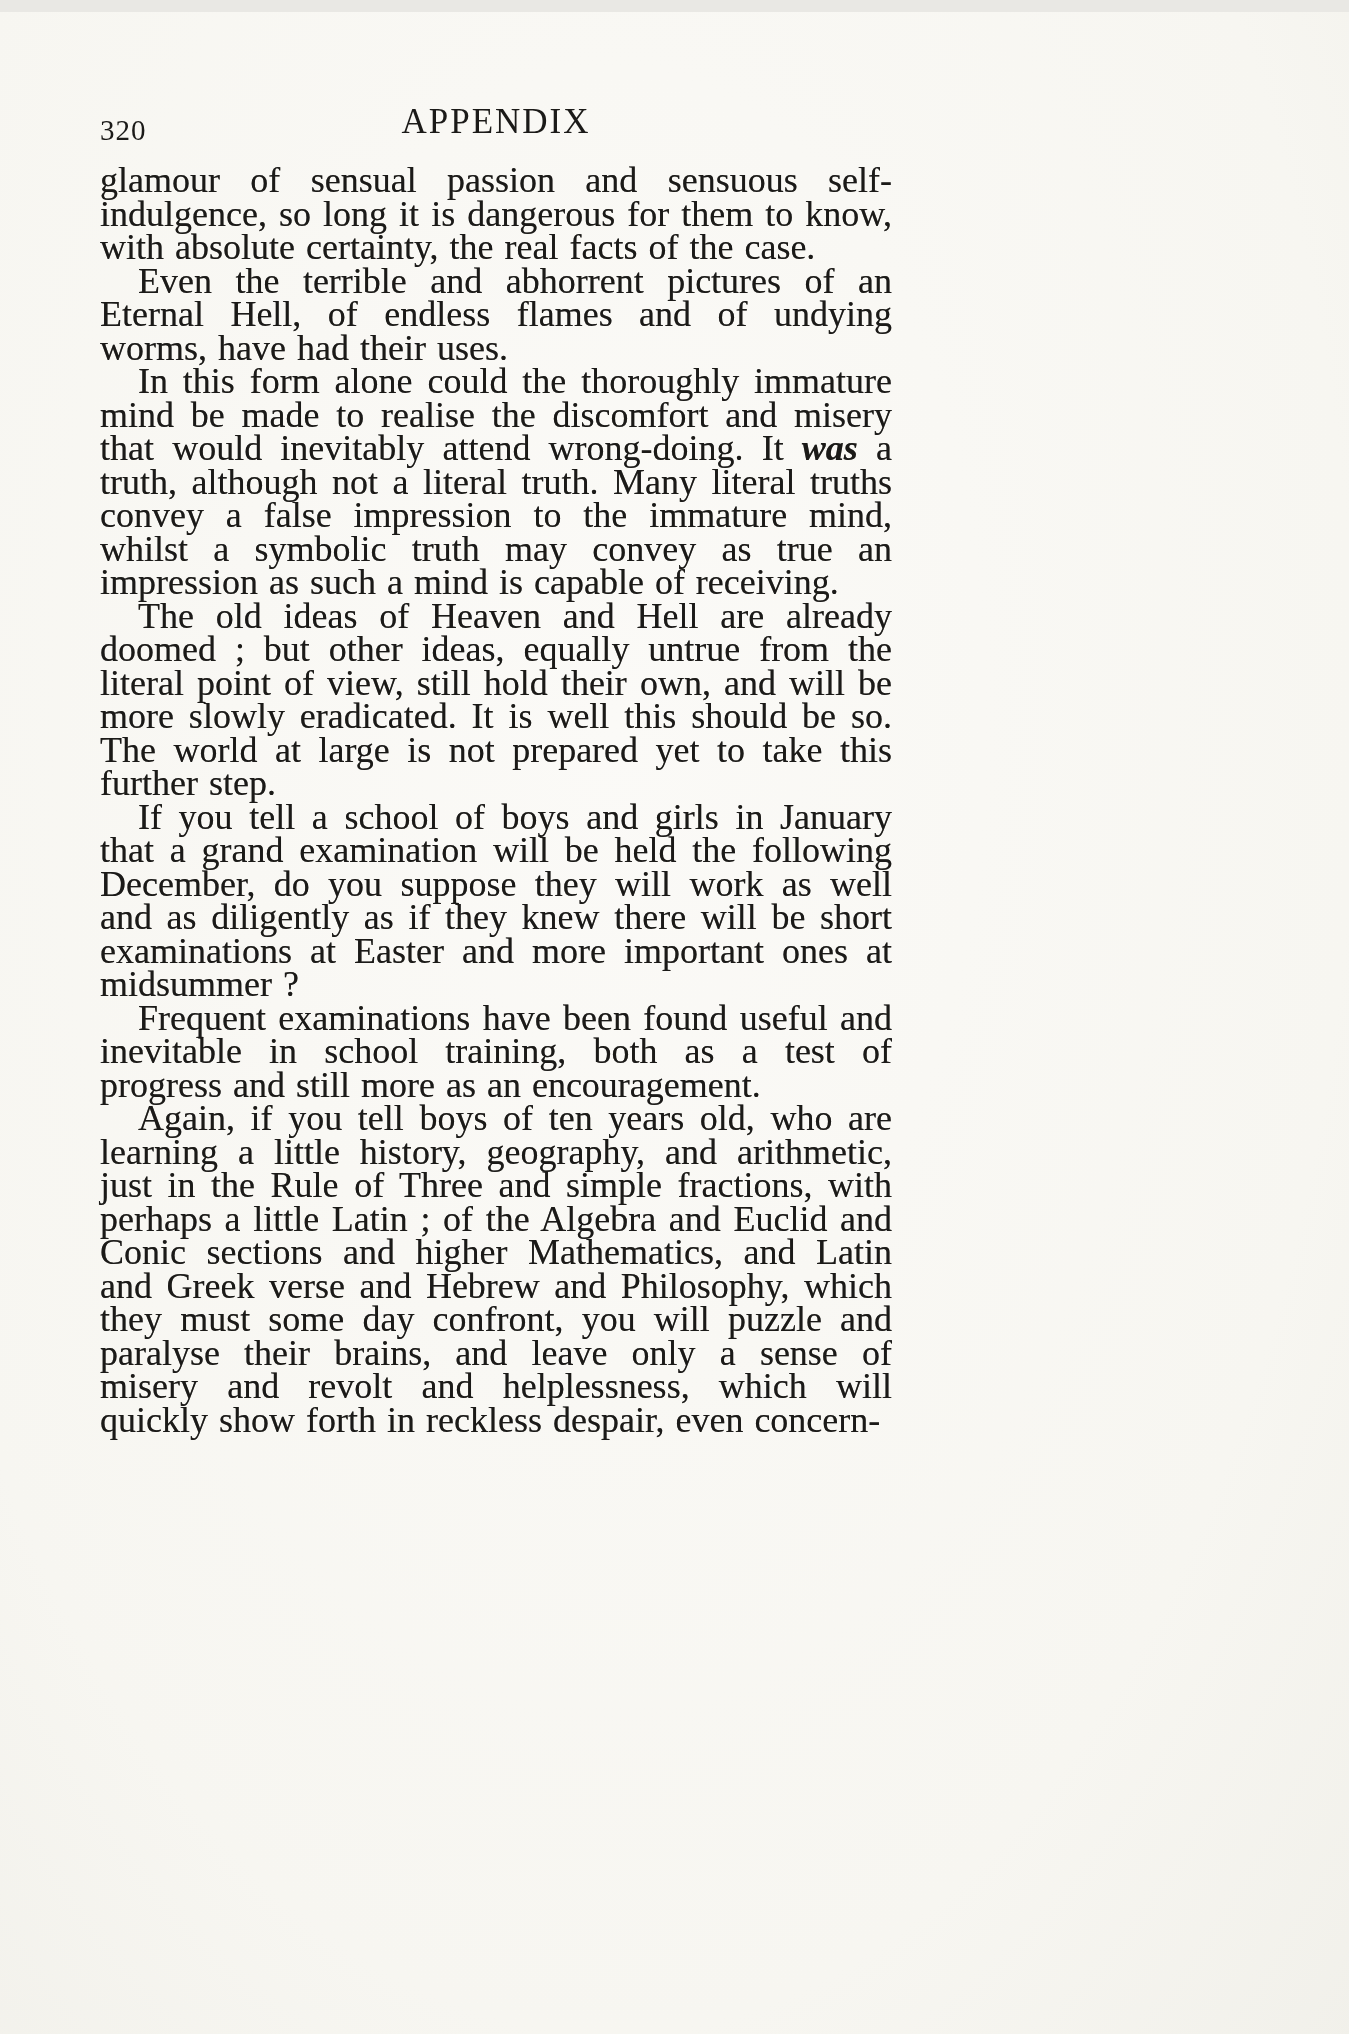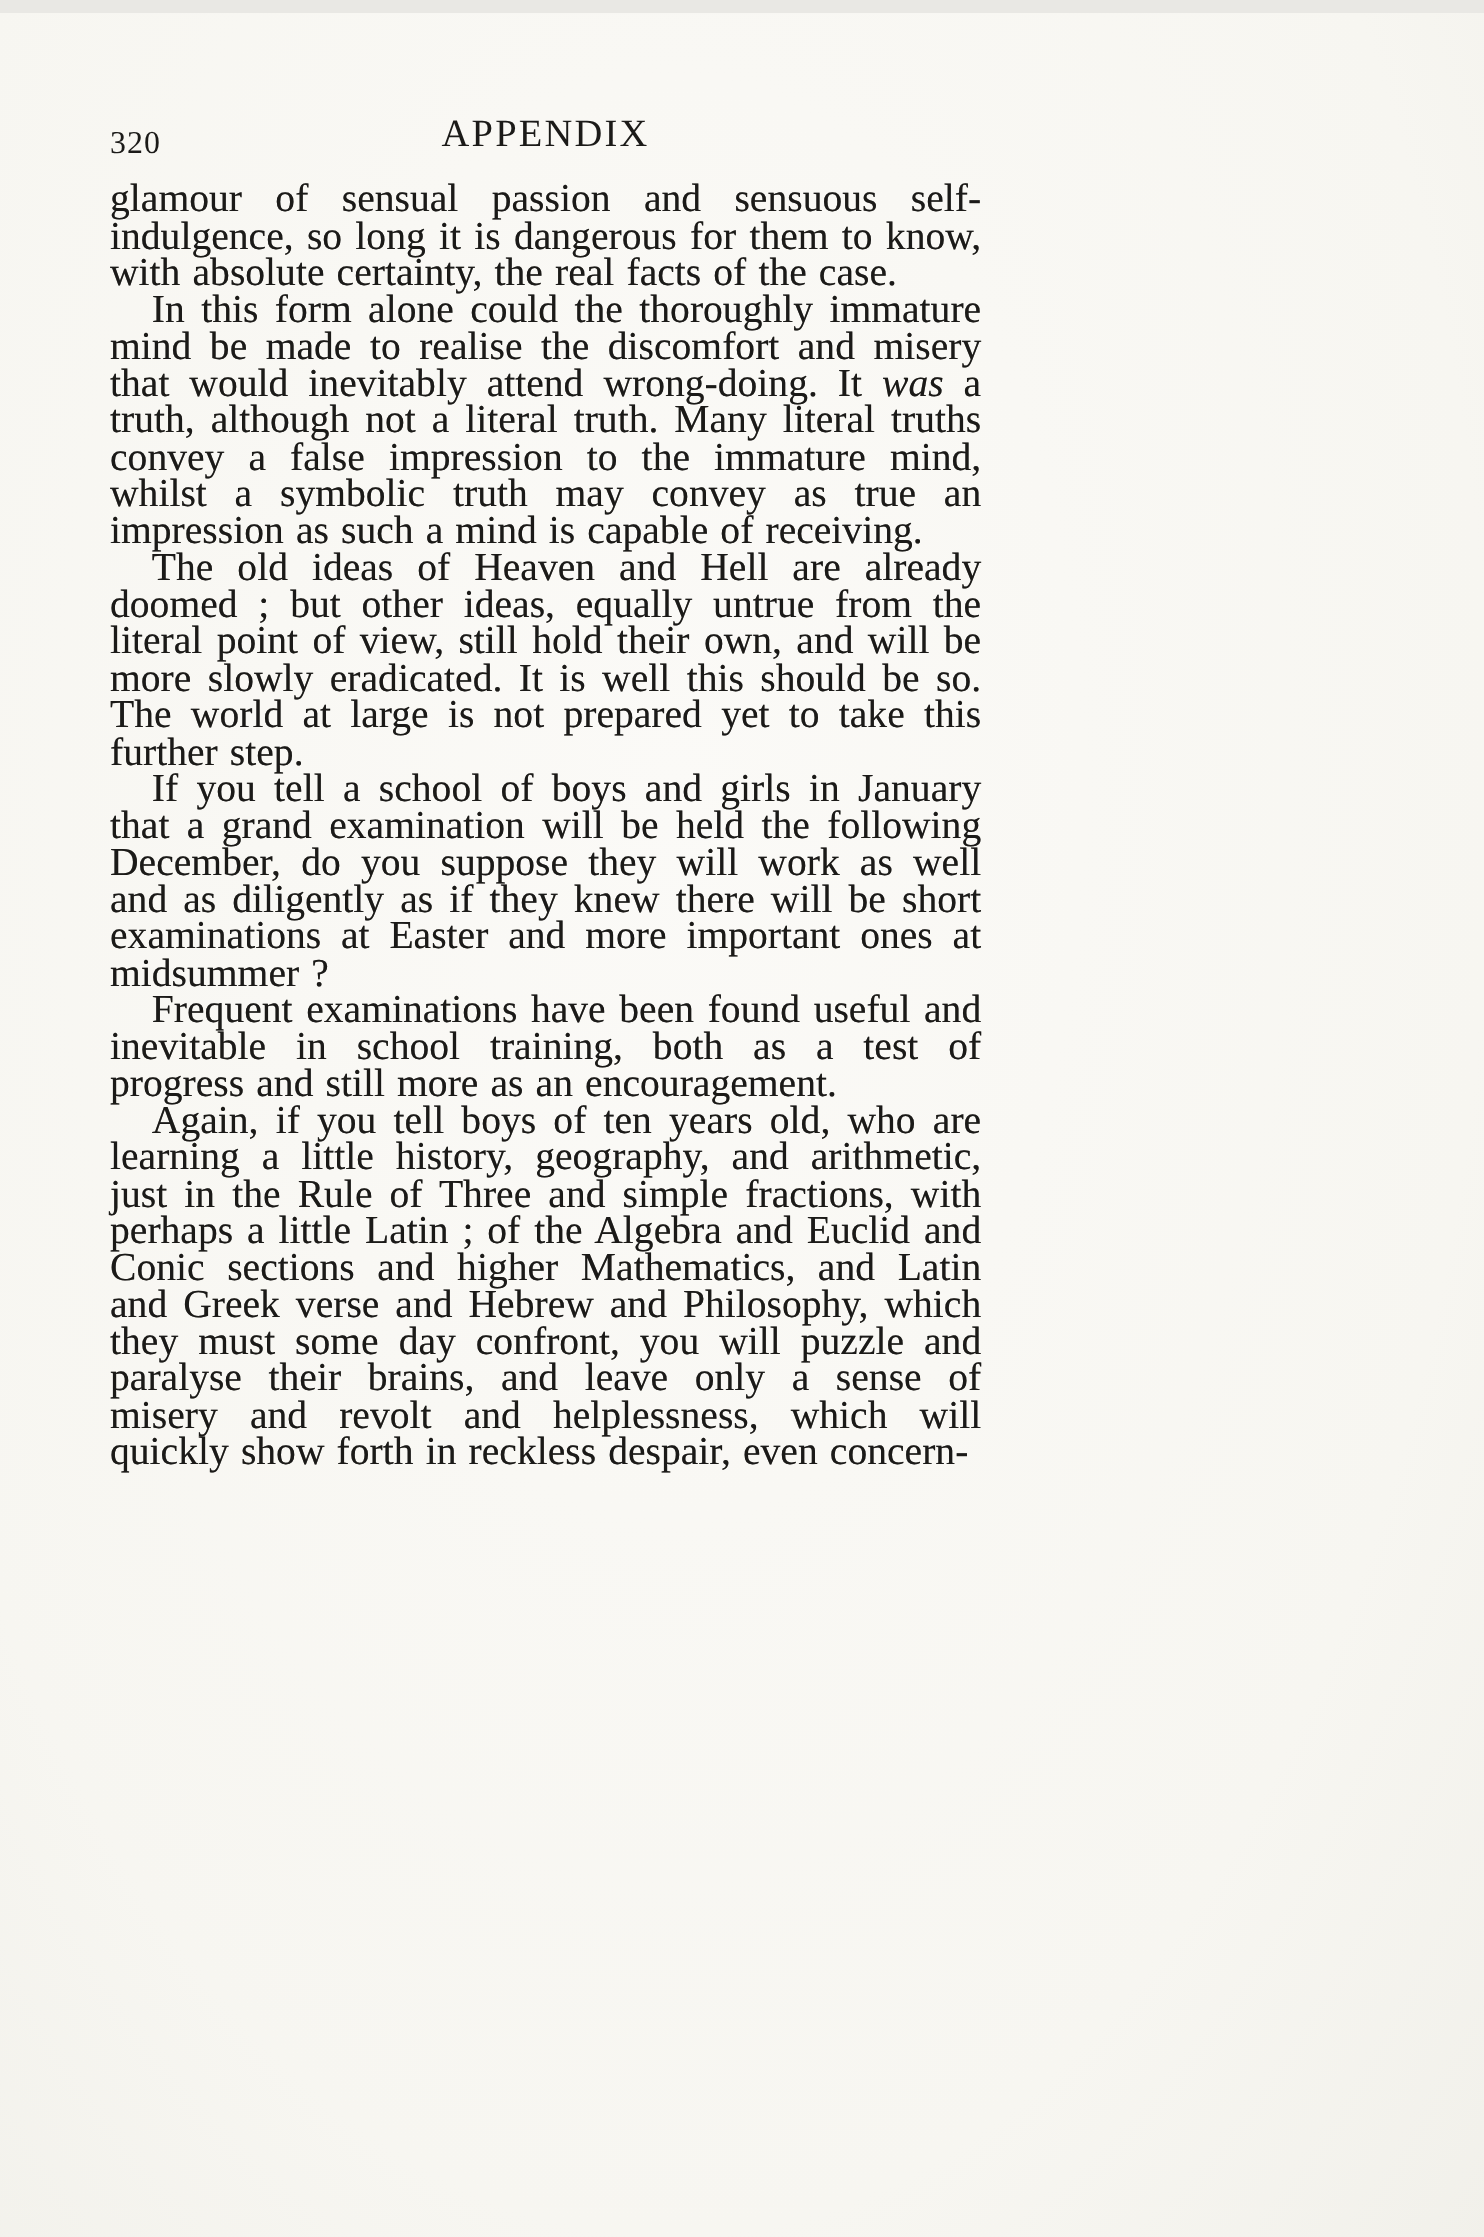--- a/index.html
+++ b/index.html
@@ -57,37 +57,39 @@
   }
   .para {
     margin: 0;
     padding: 0;
   }
   .para.indent {
     text-indent: 38px;
   }
   .para em {
     font-style: italic;
+    font-weight: bold;
   }
 </style>
 </head>
 <body>
 
 <div class="page">
   <div class="text-column">
 
     <div class="page-head">
       <span class="page-number">320</span>
       <h1 class="running-head">APPENDIX</h1>
     </div>
 
     <div class="text-block">
 
       <p class="para"><span>glamour of sensual passion and sensuous self-indulgence, so long it is dangerous for them to know, with absolute certainty, the real facts of the case.</span></p>
 
+      <p class="para indent"><span>Even the terrible and abhorrent pictures of an Eternal Hell, of endless flames and of undying worms, have had their uses.</span></p>
 
       <p class="para indent"><span>In this form alone could the thoroughly immature mind be made to realise the discomfort and misery that would inevitably attend wrong-doing.  It </span><em>was</em><span> a truth, although not a literal truth.  Many literal truths convey a false impression to the immature mind, whilst a symbolic truth may convey as true an impression as such a mind is capable of receiving.</span></p>
 
       <p class="para indent"><span>The old ideas of Heaven and Hell are already doomed ; but other ideas, equally untrue from the literal point of view, still hold their own, and will be more slowly eradicated.  It is well this should be so. The world at large is not prepared yet to take this further step.</span></p>
 
       <p class="para indent"><span>If you tell a school of boys and girls in January that a grand examination will be held the following December, do you suppose they will work as well and as diligently as if they knew there will be short examinations at Easter and more important ones at midsummer ?</span></p>
 
       <p class="para indent"><span>Frequent examinations have been found useful and inevitable in school training, both as a test of progress and still more as an encouragement.</span></p>
 
       <p class="para indent"><span>Again, if you tell boys of ten years old, who are learning a little history, geography, and arithmetic, just in the Rule of Three and simple fractions, with perhaps a little Latin ; of the Algebra and Euclid and Conic sections and higher Mathematics, and Latin and Greek verse and Hebrew and Philosophy, which they must some day confront, you will puzzle and paralyse their brains, and leave only a sense of misery and revolt and helplessness, which will quickly show forth in reckless despair, even concern-</span></p>

